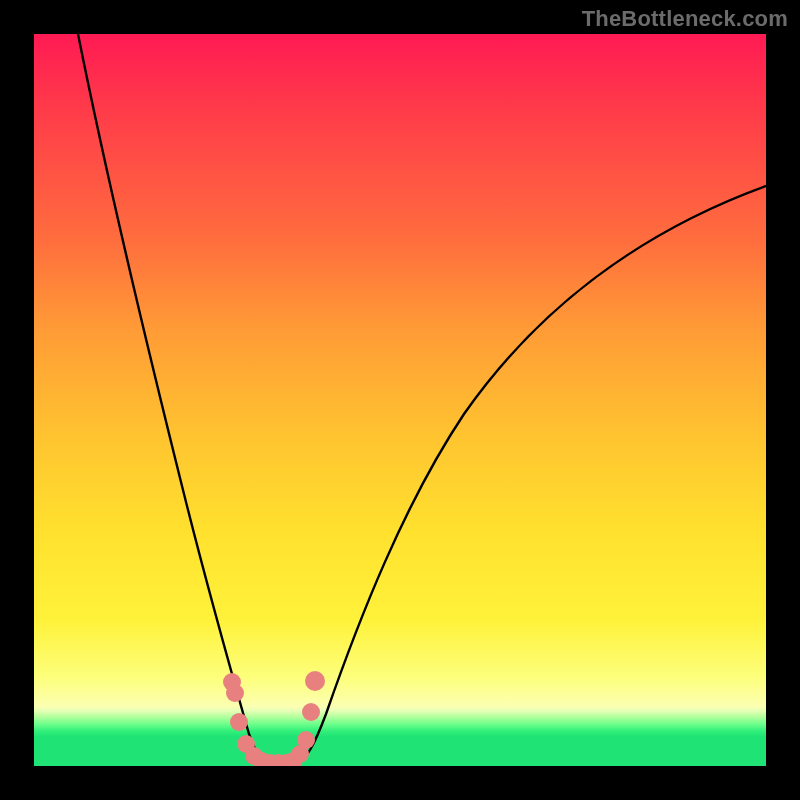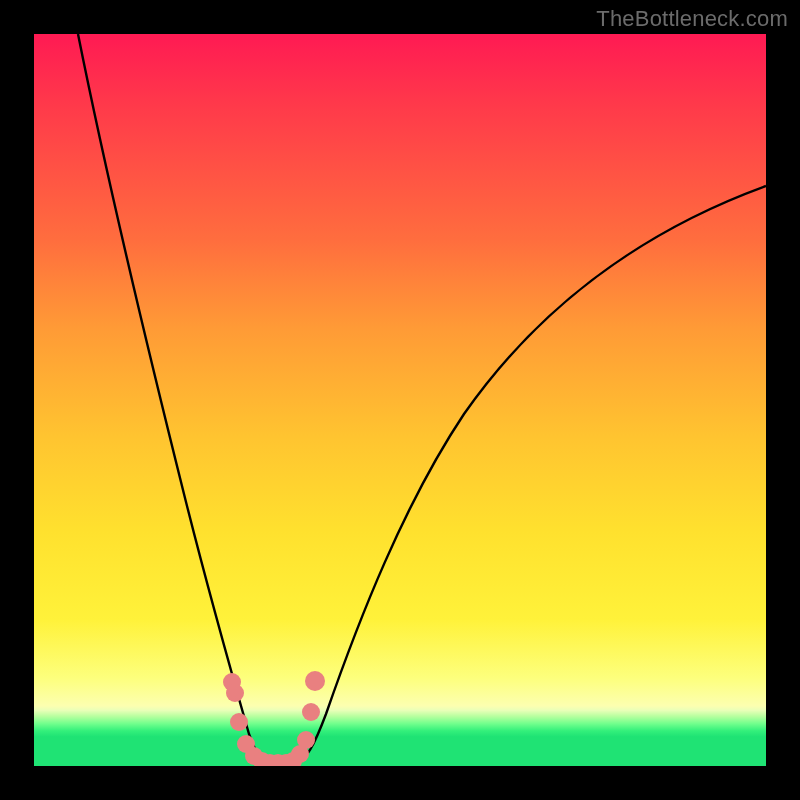--- a/index.html
+++ b/index.html
@@ -44,21 +44,21 @@
       #1fe374 96%,
       #1fe374 100%
     );
   }
   .watermark {
     position: absolute;
     top: 6px;
     right: 12px;
     color: #6b6b6b;
     font-size: 22px;
-    font-weight: 400;
+    font-weight: 700;
     letter-spacing: 0.2px;
     user-select: none;
   }
   svg.curves {
     position: absolute;
     left: 0;
     top: 0;
     width: 732px;
     height: 732px;
   }

